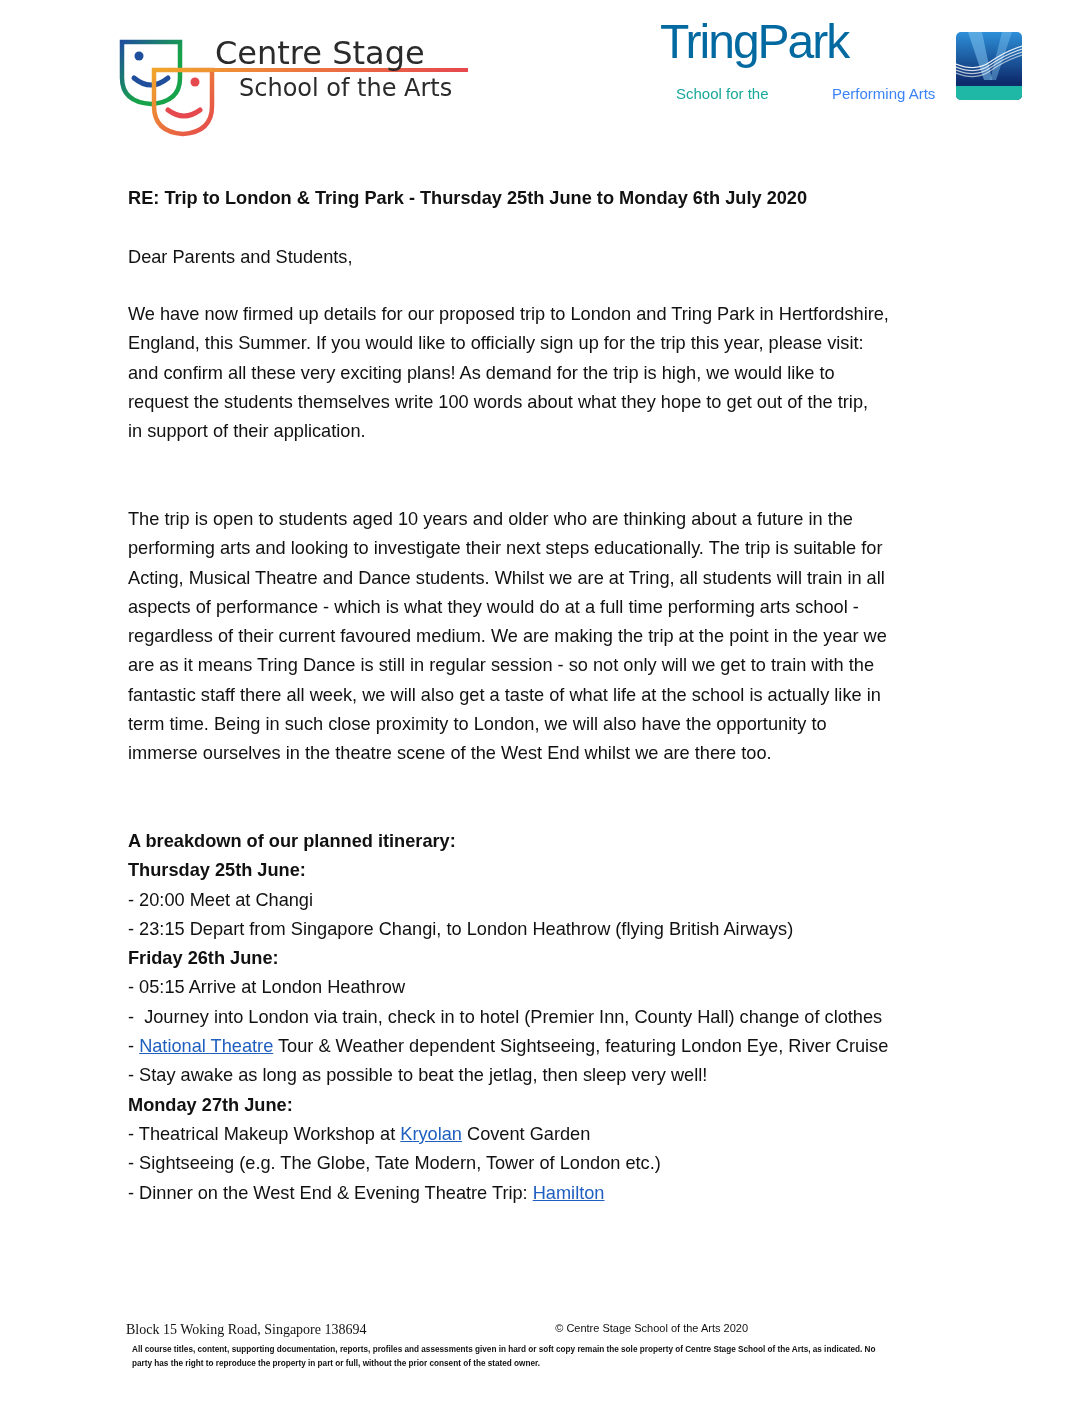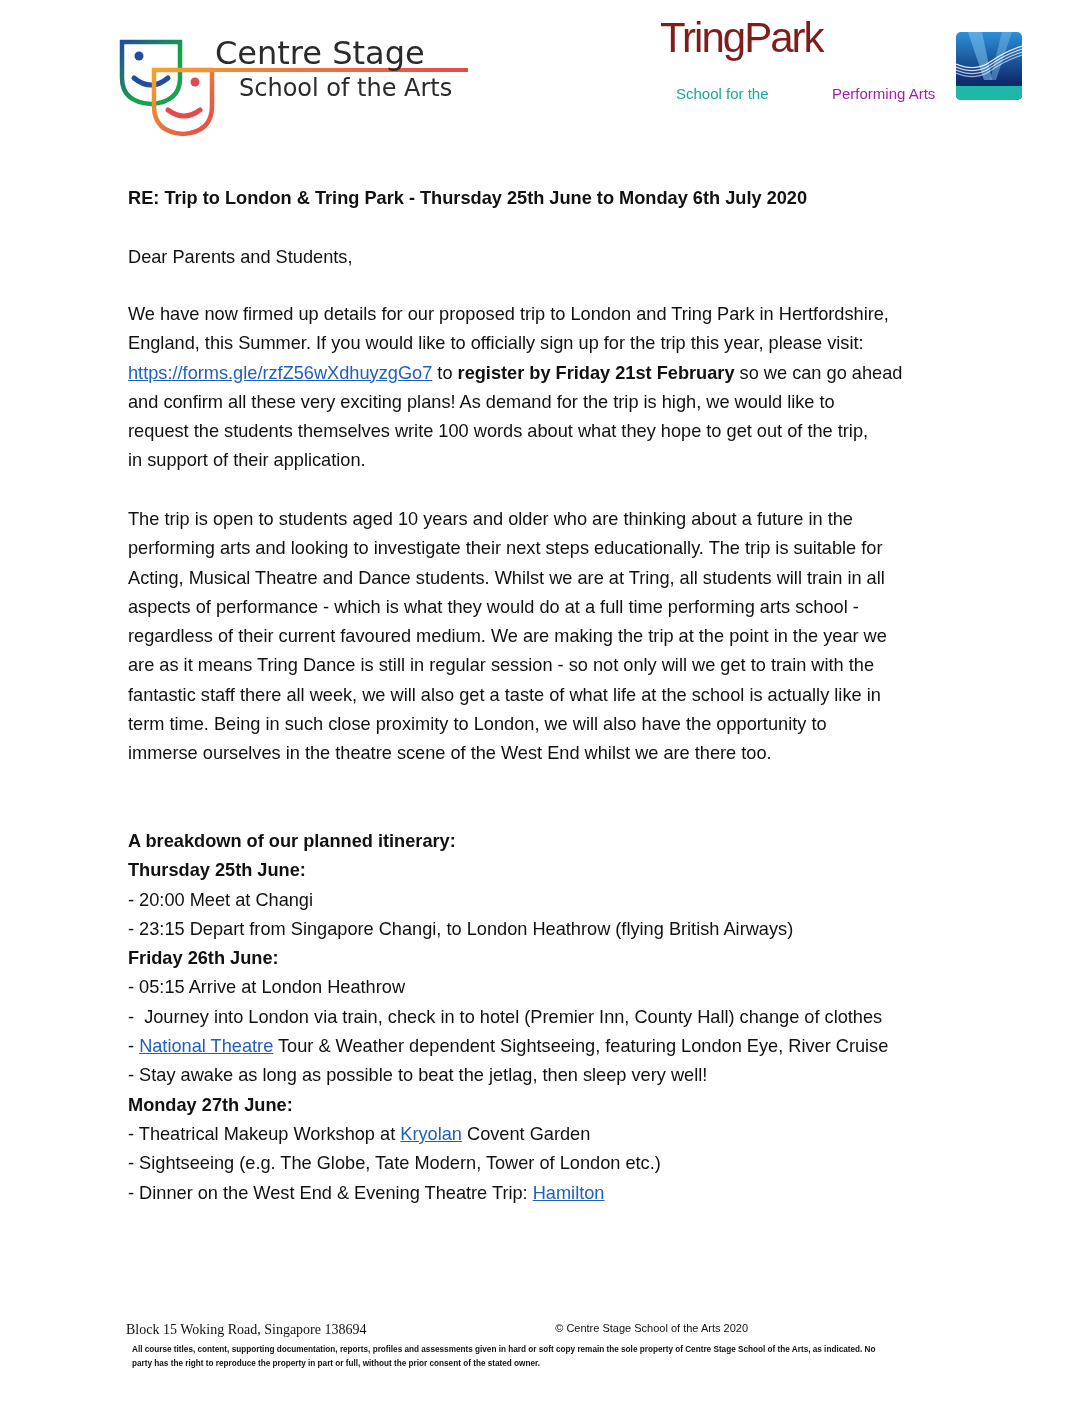--- a/index.html
+++ b/index.html
@@ -25,30 +25,30 @@
     padding-left: 24px;
   }
   .cs-rule {
     position: absolute; left: 38px; top: 30px; width: 312px; height: 4px;
     background: linear-gradient(90deg, #f0a52b 0%, #ee7d3e 40%, #e5484d 100%);
   }
 
   .logo-tp { position: absolute; left: 660px; top: 28px; width: 370px; height: 80px; }
   .tp-title {
     position: absolute; left: 0; top: -14px;
-    font-family: "Liberation Sans", sans-serif; font-size: 42px; color: #7f1d1d;
+    font-family: "Liberation Sans", sans-serif; font-size: 48px; color: #0369a1;
     letter-spacing: -2px; white-space: nowrap;
   }
   .tp-sub1 {
     position: absolute; left: 16px; top: 57px;
     font-family: "Liberation Sans", sans-serif; font-size: 15px; color: #18a89a; white-space: nowrap;
   }
   .tp-sub2 {
     position: absolute; left: 172px; top: 57px;
-    font-family: "Liberation Sans", sans-serif; font-size: 15px; color: #a21caf; white-space: nowrap;
+    font-family: "Liberation Sans", sans-serif; font-size: 15px; color: #3b82f6; white-space: nowrap;
   }
   .tp-emblem { position: absolute; left: 296px; top: 4px; width: 66px; height: 68px; border-radius: 5px; overflow: hidden; }
 
   
   .text {
     position: absolute; left: 128px; width: 840px;
     font-size: 18.2px; line-height: 29.3px; color: #111;
   }
   .bold { font-weight: bold; }
   a, .link { color: #1f5fbf; text-decoration: underline; cursor: pointer; }
@@ -124,21 +124,20 @@
     </svg>
   </div>
 
   <div class="text subject bold">RE: Trip to London &amp; Tring Park - Thursday 25th June to Monday 6th July 2020</div>
 
   <div class="text greeting">Dear Parents and Students,</div>
 
   <div class="text para1">
     <span class="line">We have now firmed up details for our proposed trip to London and Tring Park in Hertfordshire,</span>
     <span class="line">England, this Summer. If you would like to officially sign up for the trip this year, please visit:</span>
-    <span class="line"><a>https://forms.gle/rzfZ56wXdhuyzgGo7</a><span> to </span><span class="bold">register by Friday 21st February</span><span> so we can go ahead</span></span>
     <span class="line">and confirm all these very exciting plans! As demand for the trip is high, we would like to</span>
     <span class="line">request the students themselves write 100 words about what they hope to get out of the trip,</span>
     <span class="line">in support of their application.</span>
   </div>
 
   <div class="text para2">
     <span class="line">The trip is open to students aged 10 years and older who are thinking about a future in the</span>
     <span class="line">performing arts and looking to investigate their next steps educationally. The trip is suitable for</span>
     <span class="line">Acting, Musical Theatre and Dance students. Whilst we are at Tring, all students will train in all</span>
     <span class="line">aspects of performance - which is what they would do at a full time performing arts school -</span>

